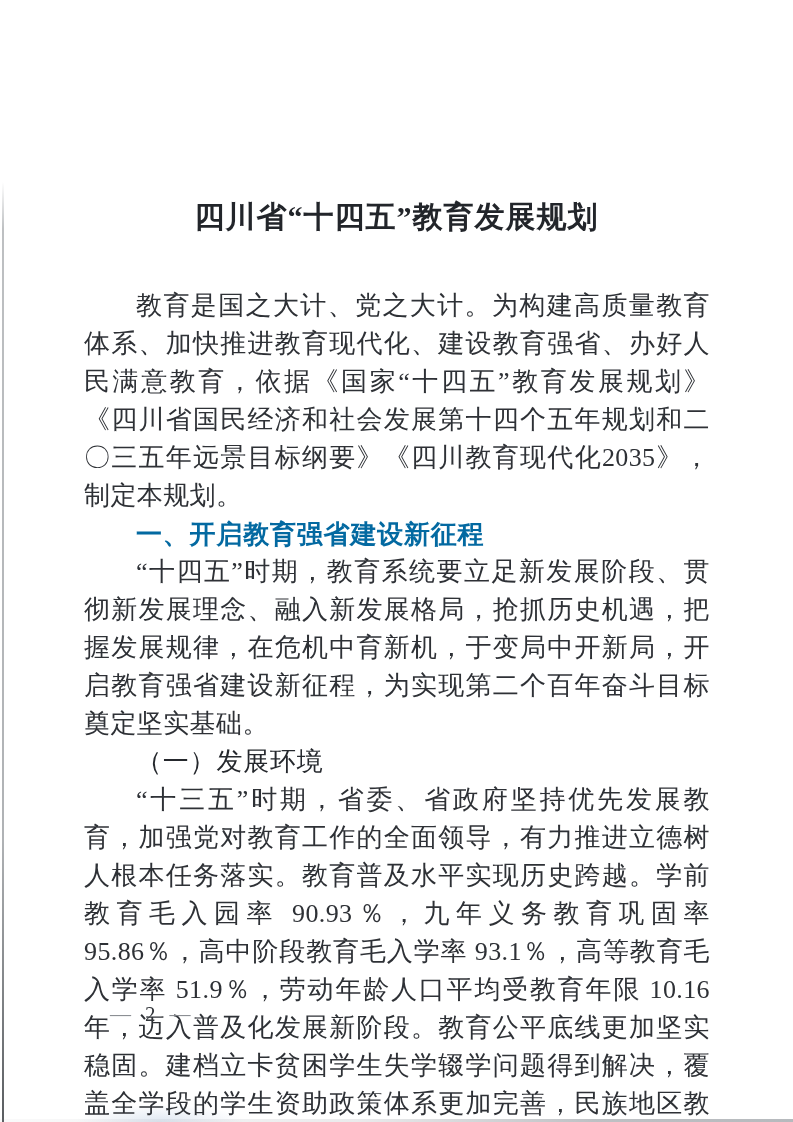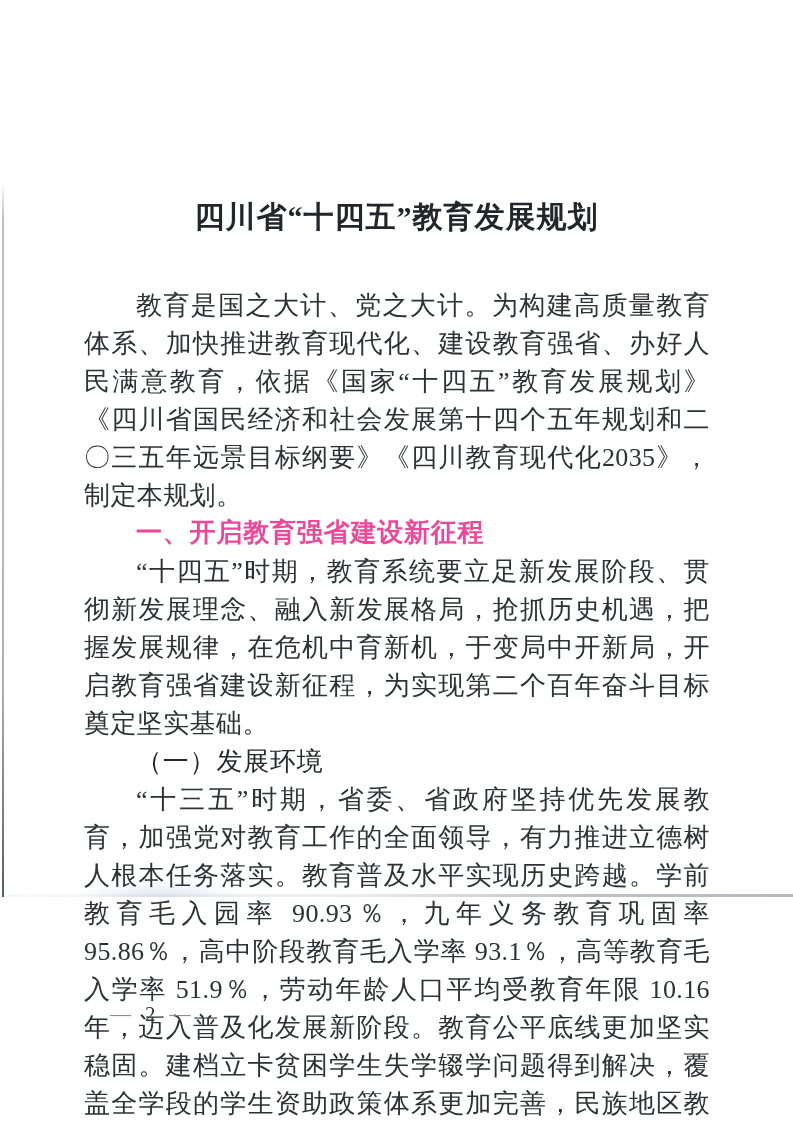--- a/index.html
+++ b/index.html
@@ -1,18 +1,18 @@
 <!DOCTYPE html>
 <html><head>
 <meta charset="utf-8">
 <style>
   html,body{margin:0;padding:0;background:#ffffff;}
   body{width:793px;height:1122px;overflow:hidden;}
   .sheet{
-    position:relative;width:793px;height:897px;background:#ffffff;
+    position:relative;width:793px;height:1122px;background:#ffffff;
     font-family:"Liberation Serif","DejaVu Serif",serif;color:#2e3136;
   }
   
   .scan-line-left{
     position:absolute;left:2px;top:182px;bottom:0;width:2px;pointer-events:none;
     background:linear-gradient(to bottom,
       rgba(110,115,120,0) 0%,
       rgba(110,115,120,0.45) 5%,
       rgba(110,115,120,0.55) 70%,
       rgba(60,64,68,0.85) 100%);
@@ -36,22 +36,22 @@
     text-align:center;font-size:30px;font-weight:bold;
     letter-spacing:1px;color:#22252a;
   }
   .doc-body{
     position:absolute;left:84px;right:83px;top:287px;
     font-size:26px;line-height:38px;letter-spacing:0.4px;
     text-align:justify;text-justify:inter-character;
   }
   .doc-body p{margin:0;text-indent:2em;}
   .heading-1{
-    font-family:Liberation Mono, monospace;
-    font-weight:bold;color:#ec4899;letter-spacing:0.8px;
+    font-family:Liberation Sans, sans-serif;
+    font-weight:bold;color:#0369a1;letter-spacing:0.8px;
   }
   .heading-2{font-weight:normal;color:#25282d;letter-spacing:0.8px;}
   .page-footer{
     position:absolute;left:110px;top:1002px;
     font-size:21px;color:#2e3136;letter-spacing:0;
   }
   .page-footer .dash{color:#85898e;}
   .page-footer .pagenum{margin:0 14px;color:#33363b;}
 </style>
 </head>

